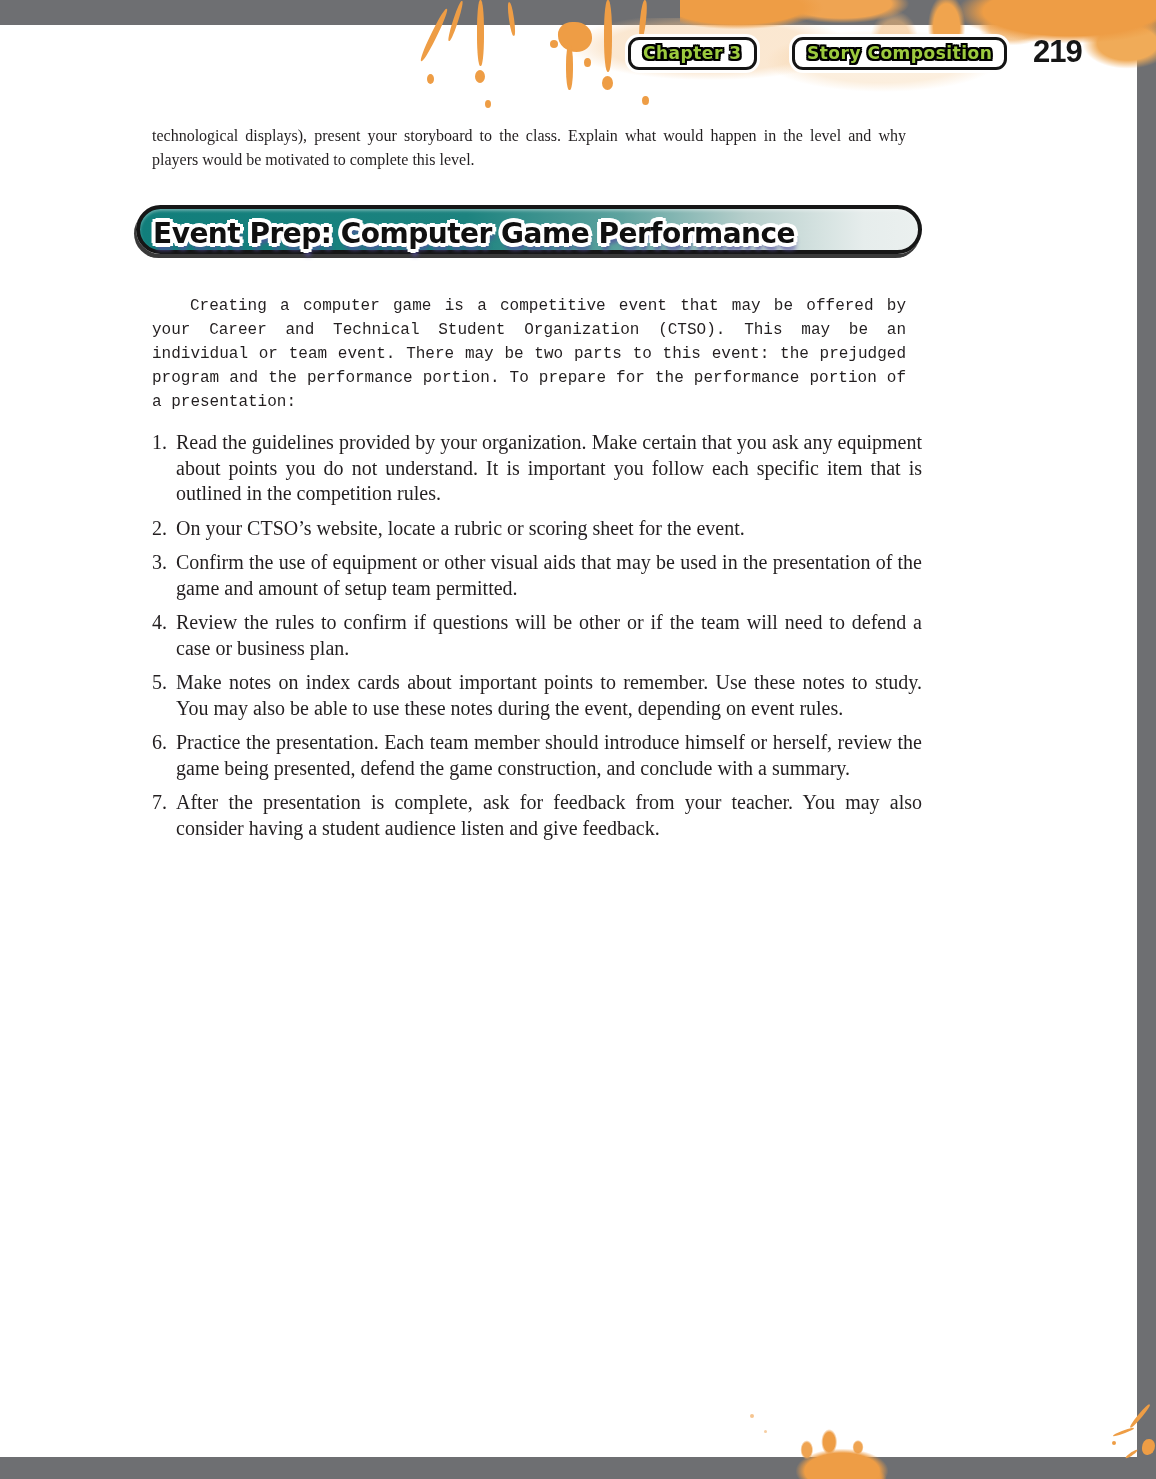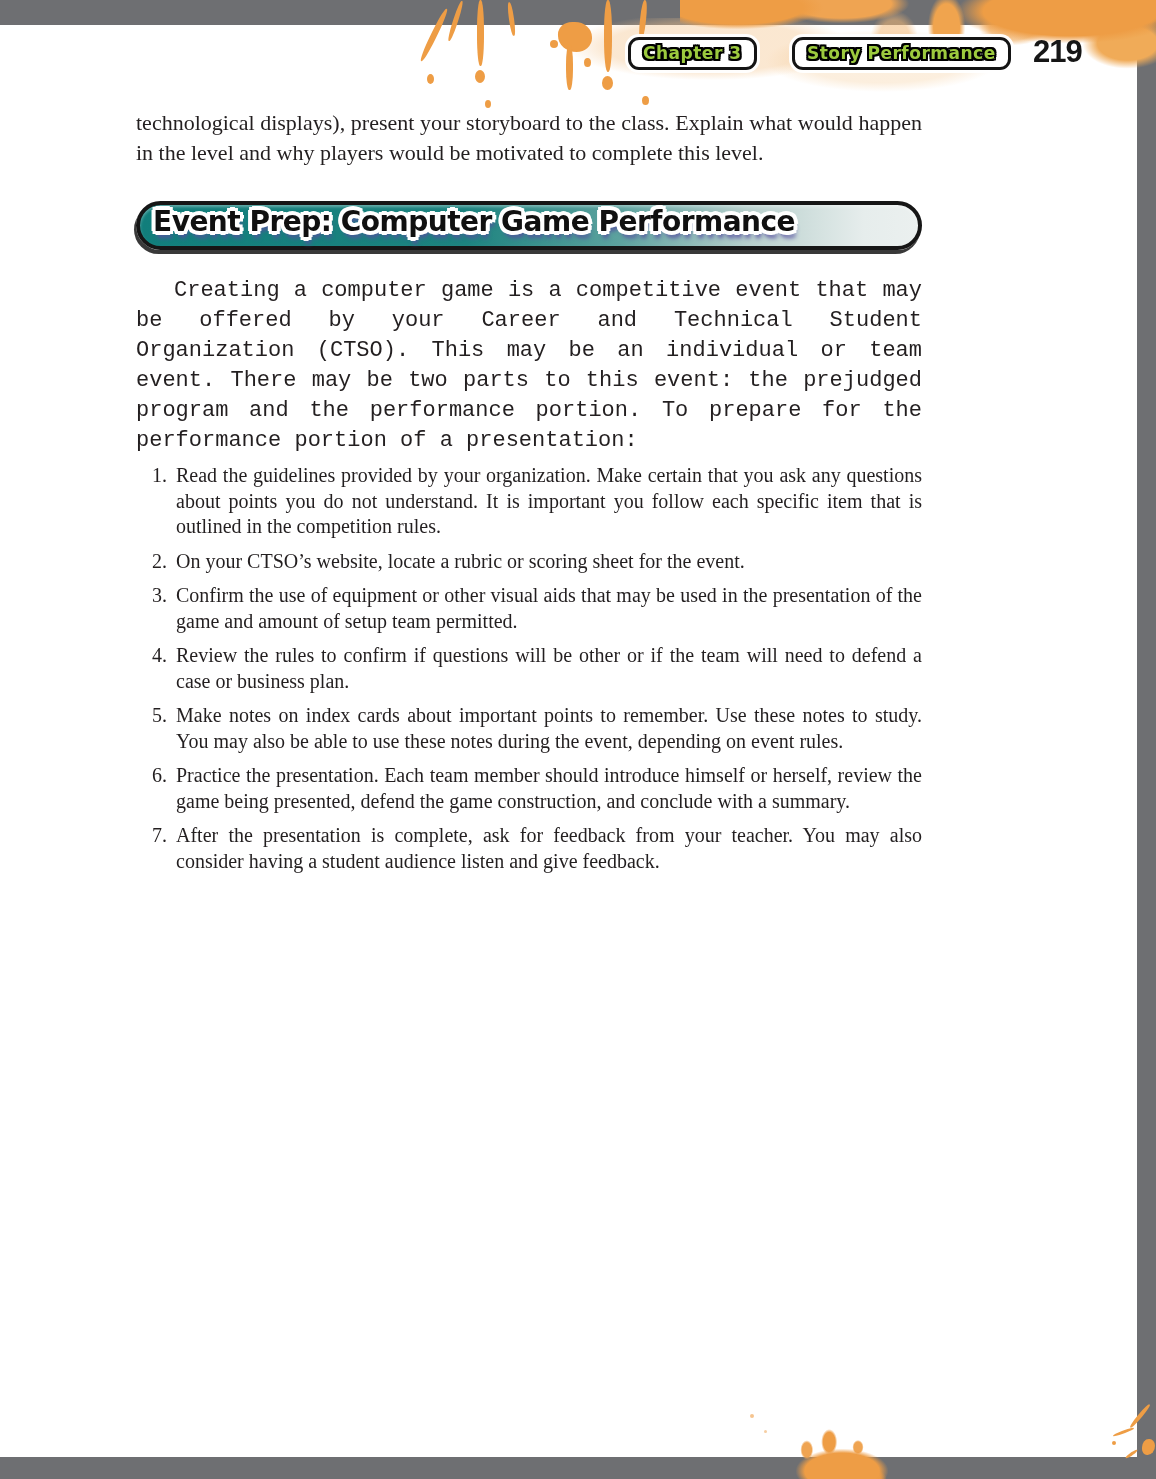--- a/index.html
+++ b/index.html
@@ -61,29 +61,29 @@
   .badge-chapter { left:628px; top:37px; }
   .badge-section { left:792px; top:37px; }
   .page-number {
     position:absolute; left:1033px; top:34px;
     font-family:"Liberation Sans", sans-serif; font-weight:bold; font-size:31px;
     color:#161616; letter-spacing:-1px;
   }
 
   
   .content { position:absolute; left:136px; top:108px; width:786px; }
-  .body-text { font-size:22px; line-height:30px; text-align:justify; margin:0; }
+  .body-text { font-size:16px; line-height:24px; text-align:justify; margin:16px; }
   .indent { text-indent:38px;font-family:Liberation Mono, monospace; }
 
   .event-banner {
-    box-sizing:border-box; width:786px; height:49px; margin:33px 0 26px 0;
+    box-sizing:border-box; width:786px; height:49px; margin:33px 0 40px 0;
     border:4px solid #161616; border-radius:25px;
     background:linear-gradient(90deg, #117e7b 0%, #1d837f 42%, #5ea39f 62%, #b7cfcc 78%, #e6edec 93%, #ebf0ef 100%);
     box-shadow:-2px 4px 0 rgba(22,22,22,0.85), inset 0 2px 3px rgba(255,255,255,0.35);
-    display:flex; align-items:flex-start;
+    display:flex; align-items:flex-end;
   }
   .event-banner-text {
     padding-left:13px;
     font-family:"DejaVu Sans", sans-serif; font-weight:bold; font-size:28px;
     letter-spacing:-0.5px; white-space:nowrap; color:#101010;
     text-shadow:
       -3px -3px 0 #fff, 3px -3px 0 #fff, -3px 3px 0 #fff, 3px 3px 0 #fff,
       -4px 0 0 #fff, 4px 0 0 #fff, 0 -4px 0 #fff, 0 4px 0 #fff,
       2px 7px 4px rgba(86,78,160,0.95);
   }
@@ -136,37 +136,37 @@
 
   <div class="decor" style="left:1100px; top:1395px; width:56px; height:75px;">
     <div class="streak" style="left:38px; top:6px;  width:4px; height:30px; transform:rotate(40deg);"></div>
     <div class="streak" style="left:22px; top:26px; width:3px; height:22px; transform:rotate(70deg);"></div>
     <div class="dot" style="left:42px; top:44px; width:13px; height:16px; border-radius:55% 45% 60% 40%;"></div>
     <div class="streak" style="left:30px; top:52px; width:3px; height:14px; transform:rotate(55deg);"></div>
     <div class="dot" style="left:12px; top:46px; width:4px; height:4px;"></div>
   </div>
 
   <div class="badge badge-chapter">Chapter 3</div>
-  <div class="badge badge-section">Story Performance</div>
+  <div class="badge badge-section">Story Composition</div>
   <div class="page-number">219</div>
 
   <div class="content">
 
     <p class="body-text">technological displays), present your storyboard to the class. Explain what would happen in the level and why players would be motivated to complete this level.</p>
 
     <div class="event-banner">
       <span class="event-banner-text">Event Prep: Computer Game Performance</span>
     </div>
 
     <p class="body-text indent">Creating a computer game is a competitive event that may be offered by your Career and Technical Student Organization (CTSO). This may be an individual or team event. There may be two parts to this event: the prejudged program and the performance portion. To prepare for the performance portion of a presentation:</p>
 
     <div class="steps">
       <div class="step">
         <div class="step-num">1.</div>
-        <div class="step-text">Read the guidelines provided by your organization. Make certain that you ask any questions about points you do not understand. It is important you follow each specific item that is outlined in the competition rules.</div>
+        <div class="step-text">Read the guidelines provided by your organization. Make certain that you ask any equipment about points you do not understand. It is important you follow each specific item that is outlined in the competition rules.</div>
       </div>
       <div class="step">
         <div class="step-num">2.</div>
         <div class="step-text">On your CTSO’s website, locate a rubric or scoring sheet for the event.</div>
       </div>
       <div class="step">
         <div class="step-num">3.</div>
         <div class="step-text">Confirm the use of equipment or other visual aids that may be used in the presentation of the game and amount of setup team permitted.</div>
       </div>
       <div class="step">

